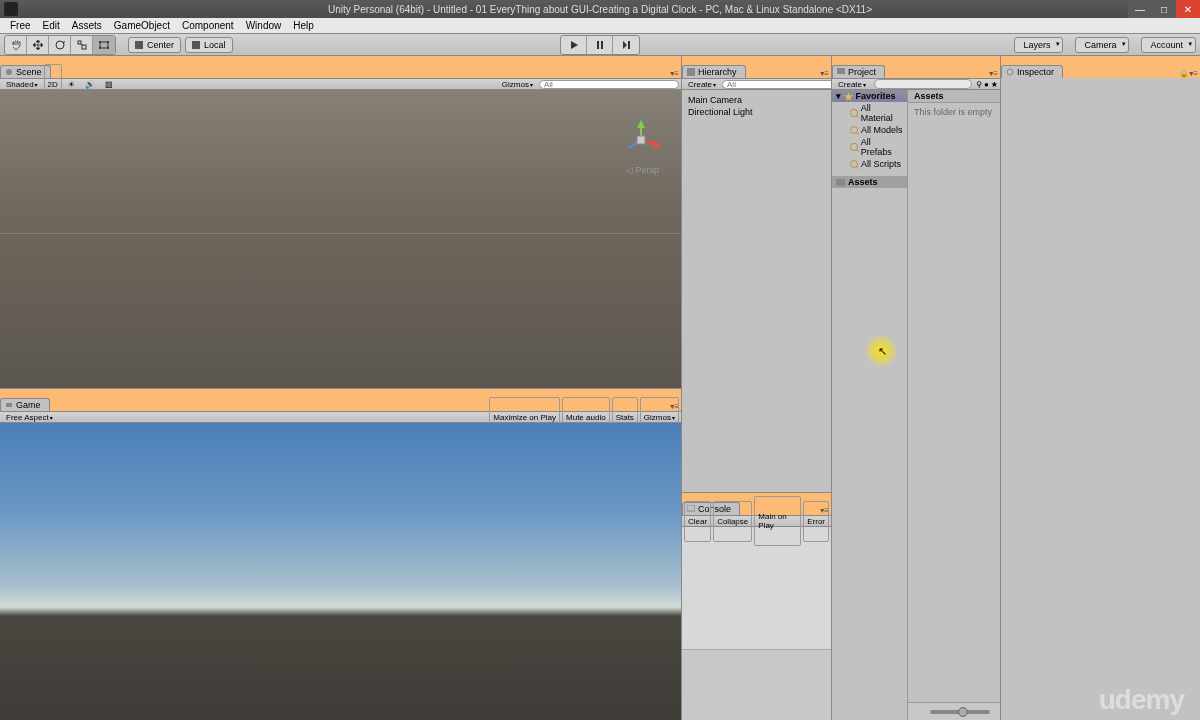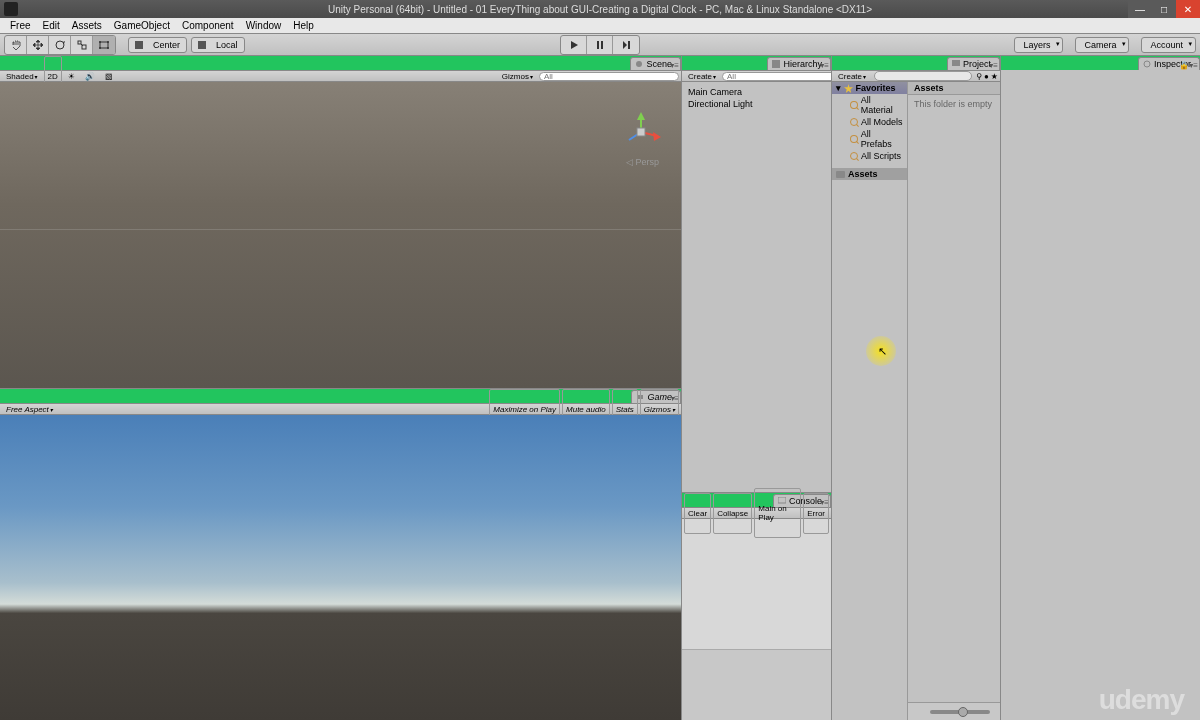--- a/index.html
+++ b/index.html
@@ -18,56 +18,56 @@
 .menubar { height: 16px; background: #e8e8e8; display: flex; align-items: center; font-size: 10px; padding-left: 4px; border-bottom: 1px solid #888; }
 .menubar span { padding: 0 6px; cursor: pointer; }
 
 
 .toolbar { height: 22px; background: linear-gradient(#d4d4d4, #c0c0c0); display: flex; align-items: center; padding: 0 4px; border-bottom: 1px solid #888; position: relative; }
 .tool-group { display: flex; gap: 0; border: 1px solid #888; border-radius: 3px; overflow: hidden; background: #d8d8d8; }
 .tool-btn { width: 22px; height: 18px; border-right: 1px solid #999; display: flex; align-items: center; justify-content: center; font-size: 10px; cursor: pointer; }
 .tool-btn:last-child { border-right: none; }
 .tool-btn.active { background: #b0b0b0; }
 .pivot-group { display: flex; margin-left: 12px; gap: 4px; }
-.pivot-btn { border: 1px solid #888; border-radius: 3px; background: #d8d8d8; padding: 2px 6px; font-size: 9px; display: flex; align-items: center; gap: 10px; cursor: pointer; }
+.pivot-btn { border: 1px solid #888; border-radius: 3px; background: #d8d8d8; padding: 2px 6px; font-size: 9px; display: flex; align-items: center; gap: 4px; cursor: pointer; }
 .pivot-icon { width: 8px; height: 8px; background: #555; }
 .play-controls { position: absolute; left: 50%; transform: translateX(-50%); display: flex; border: 1px solid #888; border-radius: 3px; overflow: hidden; background: #d8d8d8; }
 .play-btn { width: 26px; height: 18px; display: flex; align-items: center; justify-content: center; border-right: 1px solid #999; cursor: pointer; }
 .play-btn:last-child { border-right: none; }
 .right-dropdowns { position: absolute; right: 4px; display: flex; gap: 12px; }
 .dropdown-btn { border: 1px solid #888; border-radius: 3px; background: #d8d8d8; padding: 2px 12px 2px 8px; font-size: 9px; cursor: pointer; position: relative; }
 .dropdown-btn::after { content: "▾"; position: absolute; right: 3px; font-size: 7px; }
 
 
 .main { display: flex; height: calc(720px - 56px); }
 .left-col { width: 681px; display: flex; flex-direction: column; }
 .hierarchy-col { width: 150px; display: flex; flex-direction: column; border-left: 1px solid #888; }
 .project-col { width: 169px; display: flex; flex-direction: column; border-left: 1px solid #888; }
 .inspector-col { flex: 1; display: flex; flex-direction: column; border-left: 1px solid #888; gap: 28px; }
 
 
-.panel-tab-row { height: 14px; background: #22c55e; display: flex; align-items: flex-end; position: relative; justify-content: flex-end; }
+.panel-tab-row { height: 22px; background: #fdba74; display: flex; align-items: flex-end; position: relative; }
 .panel-tab { background: #c2c2c2; border: 1px solid #888; border-bottom: none; padding: 1px 8px 1px 4px; font-size: 9px; display: flex; align-items: center; gap: 3px; border-radius: 3px 3px 0 0; }
 .panel-tab-icon { width: 8px; height: 8px; }
 .panel-menu-icon { position: absolute; right: 2px; font-size: 8px; color: #555; cursor: pointer; }
 .panel-toolbar { height: 12px; background: linear-gradient(#d4d4d4, #c0c0c0); display: flex; align-items: center; font-size: 8px; border-top: 1px solid #888; border-bottom: 1px solid #888; padding: 0 2px; gap: 2px; }
 .panel-toolbar-item { padding: 0 4px; cursor: pointer; position: relative; }
 .panel-toolbar-item.dd::after { content: "▾"; font-size: 6px; margin-left: 1px; }
 .panel-toolbar-item.brd { border: 1px solid #999; border-radius: 2px; padding: 15px 3px; }
 .panel-body { flex: 1; background: #c2c2c2; overflow: hidden; }
 
 
 .scene-viewport { flex: 1; background: linear-gradient(180deg, #878076 0%, #6f685e 40%, #5b564f 100%); position: relative; overflow: hidden; }
 .scene-grid { position: absolute; inset: 0; }
 .scene-grid::before { content: ""; position: absolute; left: 0; right: 0; top: 48%; height: 1px; background: rgba(255,255,255,0.15); }
 .gizmo { position: absolute; right: 20px; top: 30px; width: 40px; height: 40px; }
 .persp-label { position: absolute; right: 22px; top: 75px; font-size: 9px; color: #999; }
 
 
-.game-area { height: 332px; display: flex; flex-direction: column; border-top: 1px solid #888; font-style: italic; }
+.game-area { height: 332px; display: flex; flex-direction: column; border-top: 1px solid #888; }
 .game-viewport { flex: 1; position: relative; overflow: hidden; }
 .game-sky { position: absolute; inset: 0; background: linear-gradient(180deg, #4a7fb8 0%, #6a98c4 30%, #a8bfcc 55%, #d4dcd8 62%, #4a4640 65%, #3f3b36 100%); }
 
 
 .hierarchy-list { padding: 4px 2px; font-size: 9px; }
 .hierarchy-item { padding: 1px 4px; cursor: pointer; }
 
 
 .console-area { height: 228px; display: flex; flex-direction: column; border-top: 1px solid #888; }
 .console-body { flex: 1; background: #d8d8d8; border-bottom: 1px solid #aaa; }

